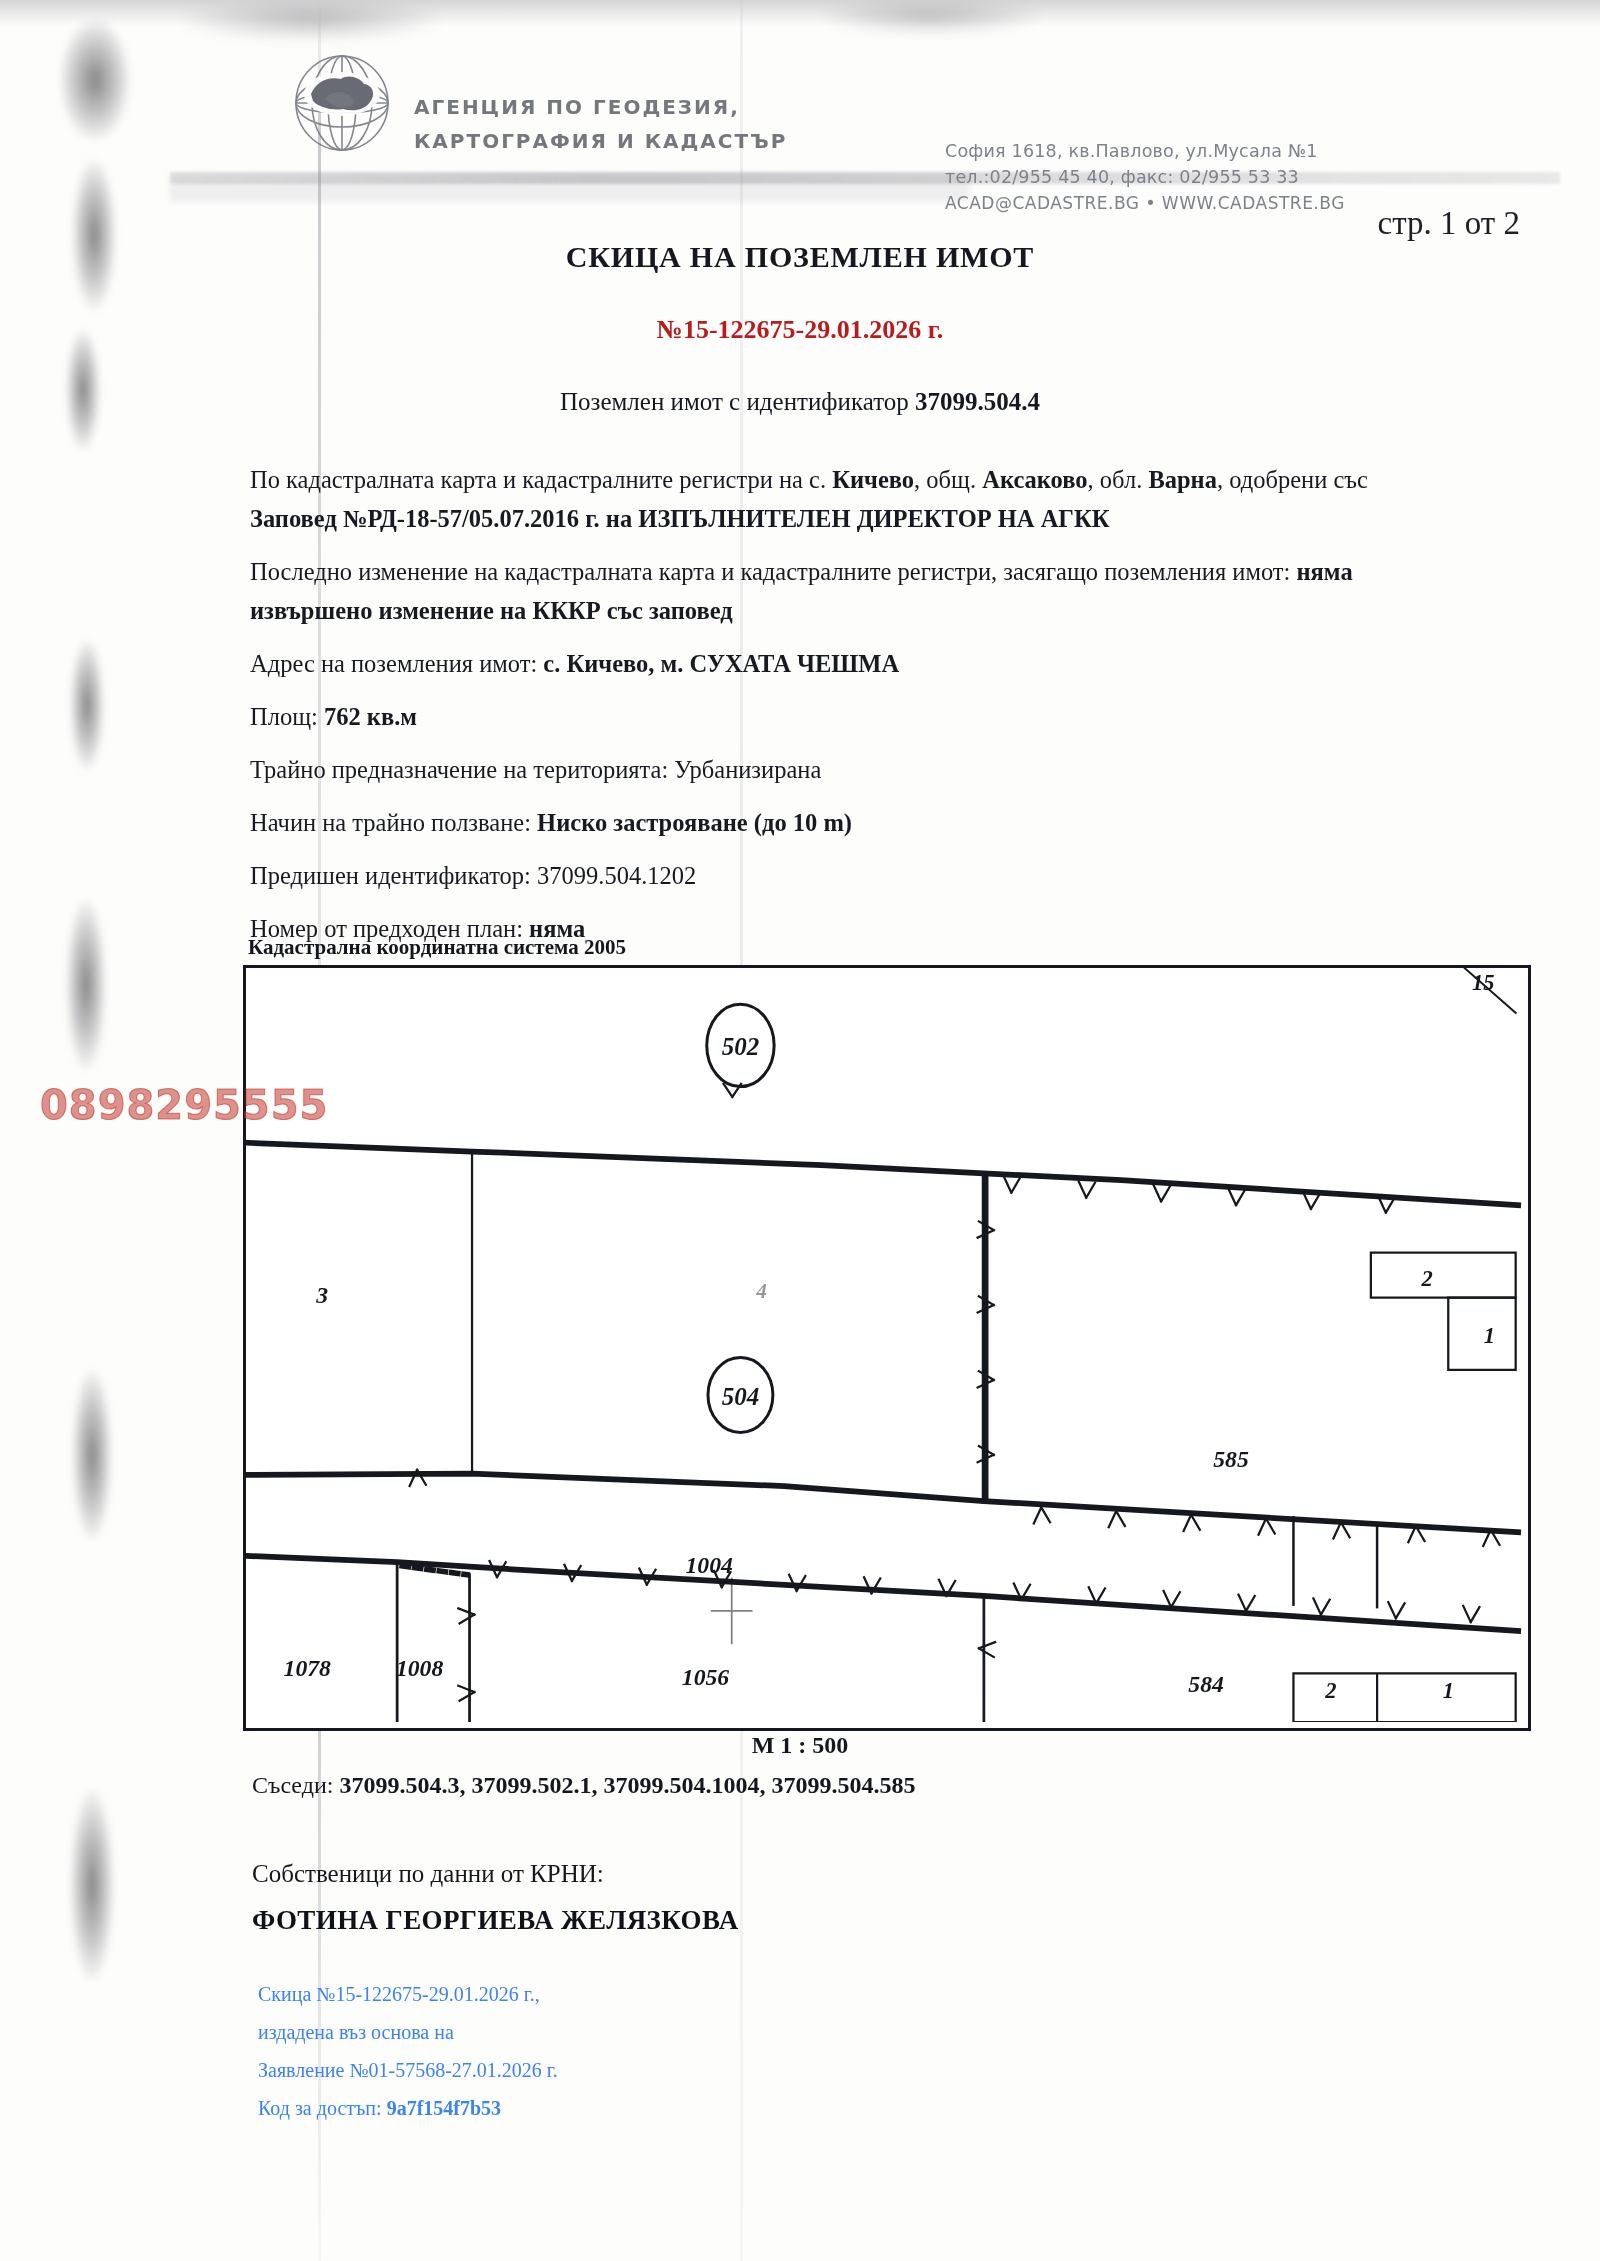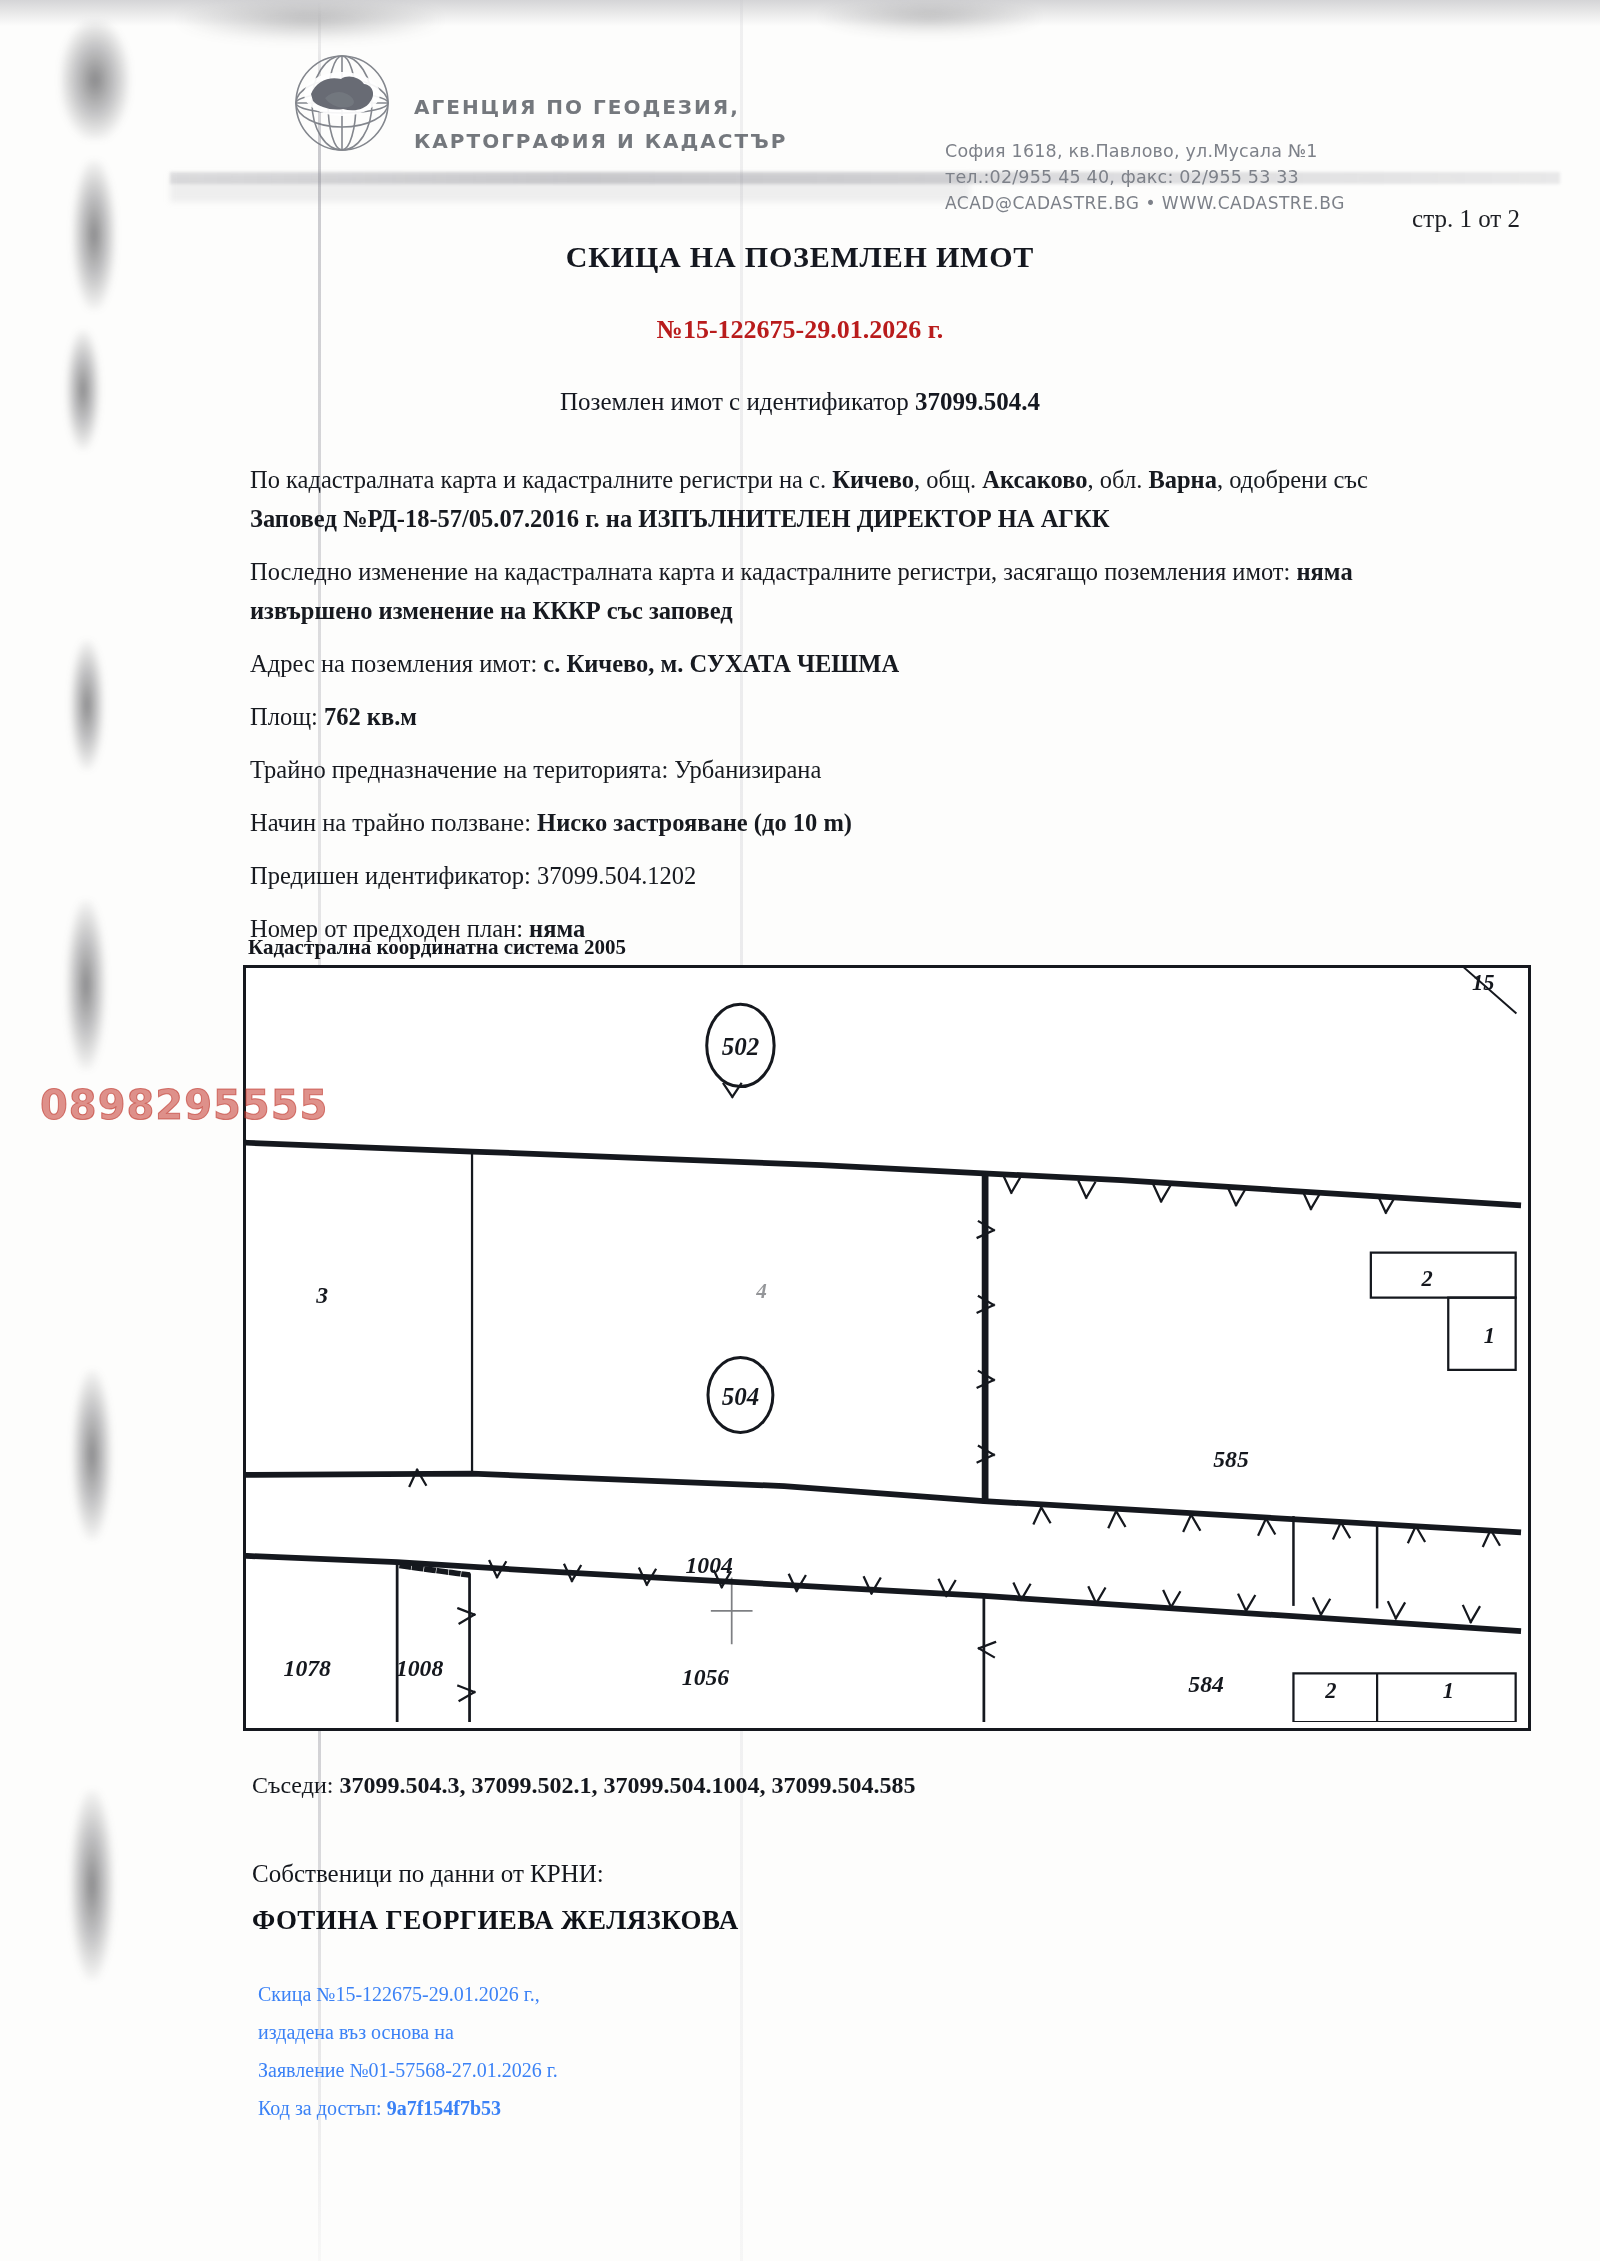--- a/index.html
+++ b/index.html
@@ -107,21 +107,21 @@
     top: 126px;
     height: 28px;
     background: rgba(150,150,158,0.14);
     filter: blur(3px);
   }
 
   .page-num {
     position: absolute;
     right: 80px;
     top: 205px;
-    font-size: 25px;
+    font-size: 33px;
     color: #1d1f24;
   }
 
   
   .doc-title {
     position: absolute;
     left: 0; right: 0;
     top: 240px;
     text-align: center;
     font-size: 30px;
@@ -442,20 +442,21 @@
 
       <g stroke="#15181e" fill="none" stroke-width="1.8">
         <path d="M838 565 L1016 565 L1016 604 L838 604 Z"></path>
         <path d="M905 565 L905 604"></path>
       </g>
     </svg>
   </div>
 
   <div class="watermark">0898295555</div>
 
+  <div class="scale">М 1 : 500</div>
 
   <div class="neighbours">
     <span>Съседи: </span><b>37099.504.3, 37099.502.1, 37099.504.1004, 37099.504.585</b>
   </div>
 
   <div class="owners-label">Собственици по данни от КРНИ:</div>
   <div class="owner-name">ФОТИНА ГЕОРГИЕВА ЖЕЛЯЗКОВА</div>
 
   <div class="issue-block">
     <div>Скица №15-122675-29.01.2026 г.,</div>

